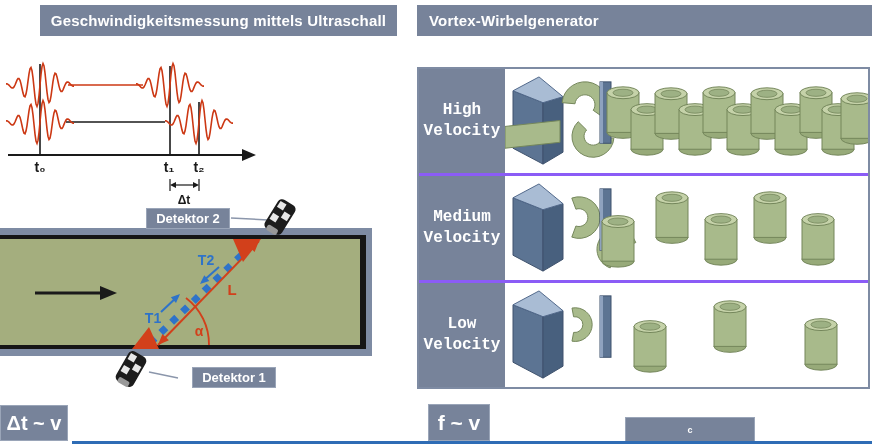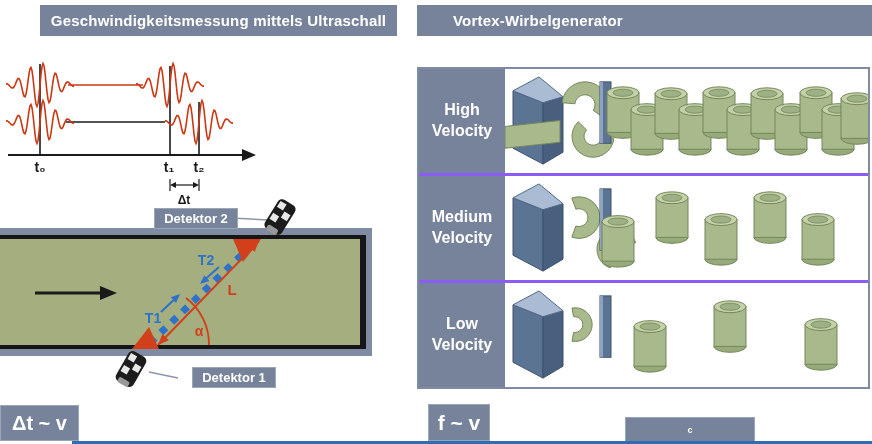--- a/index.html
+++ b/index.html
@@ -1,38 +1,38 @@
 <!DOCTYPE html>
 <html><head>
 <meta charset="utf-8">
 <style>
   html,body{margin:0;padding:0;background:#fff;}
   body{width:872px;height:444px;position:relative;overflow:hidden;
        font-family:"Liberation Sans","DejaVu Sans",sans-serif;}
   .title-bar{position:absolute;top:5px;height:31px;background:#77839a;color:#fff;
        font-size:15px;font-weight:bold;display:flex;align-items:center;letter-spacing:.2px;}
   #left-title{left:8px;width:357px;justify-content:center;margin-left:32px;}
-  #right-title{left:417px;width:455px;padding-left:36px;box-sizing:border-box;}
+  #right-title{left:417px;width:455px;padding-left:12px;box-sizing:border-box;}
   svg{position:absolute;display:block;}
   #waveform-svg{left:2px;top:58px;}
   #pipe-svg{left:0;top:195px;}
   .det-label{position:absolute;width:84px;height:21px;background:#77839a;border:1px solid #9aa5b8;
        color:#fff;font-size:13px;font-weight:bold;display:flex;align-items:center;justify-content:center;
        box-sizing:border-box;z-index:4;}
-  #det2-label{left:154px;top:208px;}
+  #det2-label{left:146px;top:208px;}
   #det1-label{left:192px;top:367px;}
   .rel-box{position:absolute;background:#77839a;border:1px solid #9aa5b8;color:#fff;font-weight:bold;
        display:flex;align-items:center;justify-content:center;box-sizing:border-box;}
-  #dt-box{left:0;top:405px;width:79px;height:36px;font-size:20px;}
+  #dt-box{left:0;top:405px;width:68px;height:36px;font-size:20px;}
   #fv-box{left:428px;top:404px;width:62px;height:37px;font-size:21px;}
   #formula-box{left:625px;top:417px;width:130px;height:25px;font-size:13px;}
   #formula-box sub{font-size:9px;}
   #vortex-panel{position:absolute;left:417px;top:67px;width:453px;height:322px;
        border:2px solid #7e8ba3;box-sizing:border-box;display:flex;flex-direction:column;background:#fff;}
-  .vortex-row{flex:1;display:flex;min-height:0;}
+  .vortex-row{flex:1;display:flex;min-height:0;font-family:Liberation Mono, monospace;}
   .vortex-row + .vortex-row{border-top:3px solid #8b5cf6;}
   .row-label{width:86px;background:#77839a;color:#fff;font-size:16px;font-weight:bold;
        display:flex;flex-direction:column;align-items:center;justify-content:center;line-height:1.3;}
   .row-canvas{flex:1;position:relative;background:#fff;}
   .row-canvas svg{position:absolute;left:0;top:0;width:100%;height:100%;}
   #bottom-strip{position:absolute;left:72px;top:441px;width:800px;height:3px;background:#2e6cb5;}
 </style>
 </head>
 <body>
 

